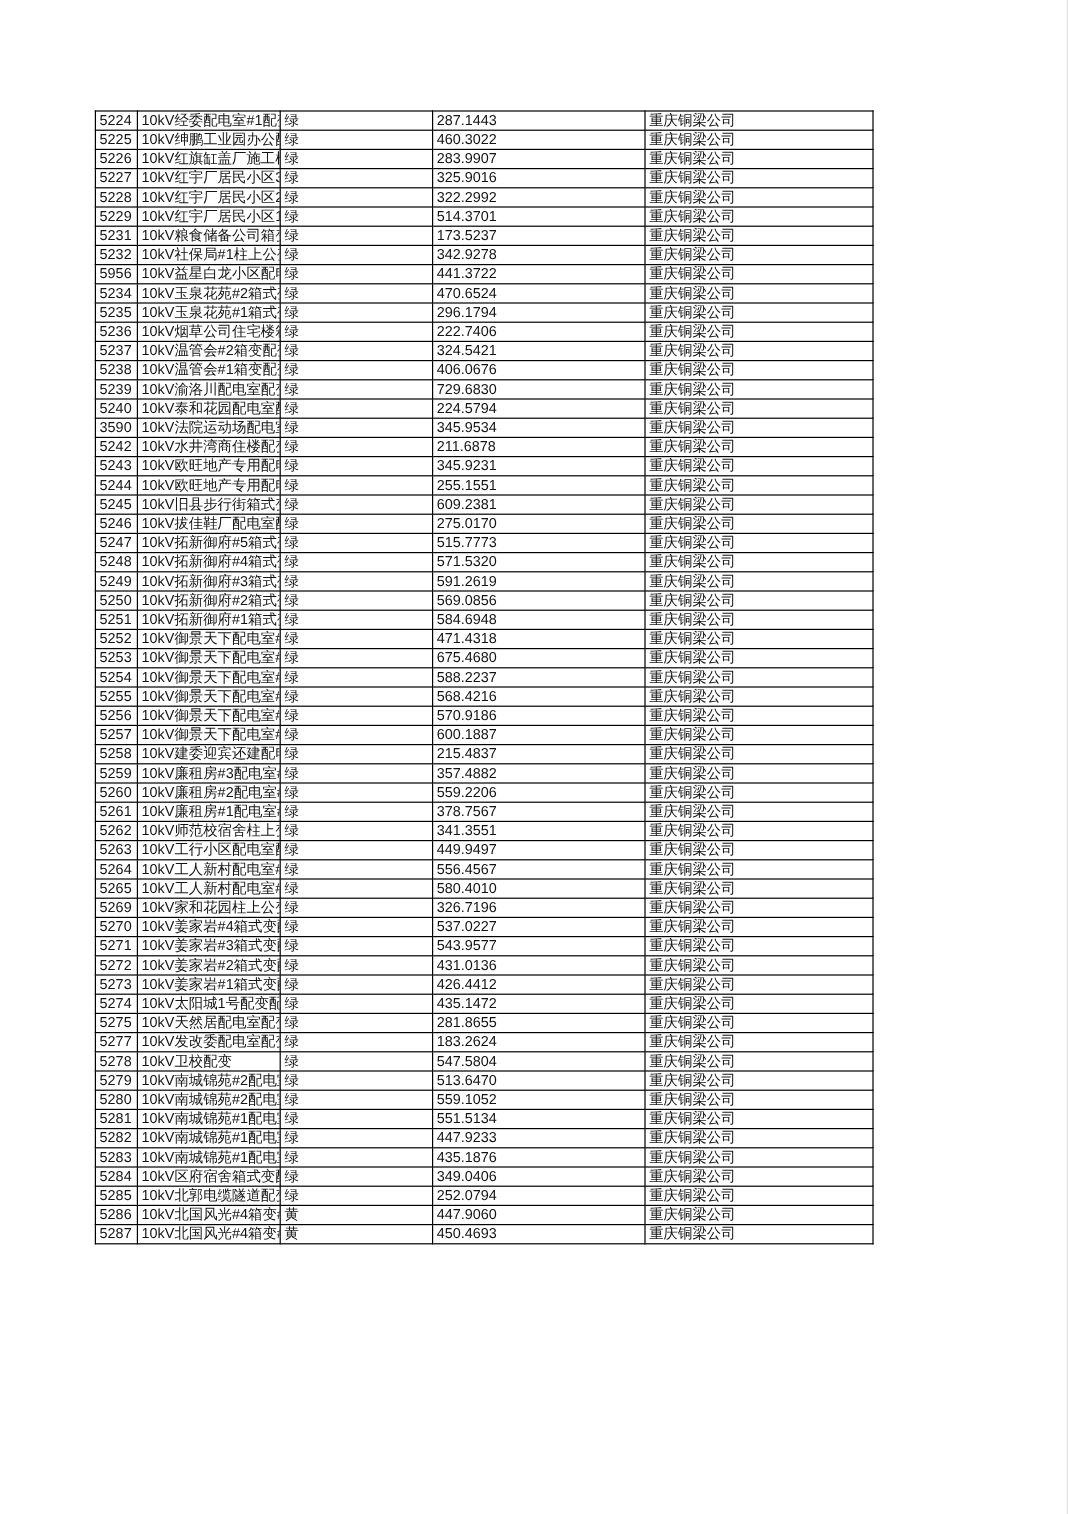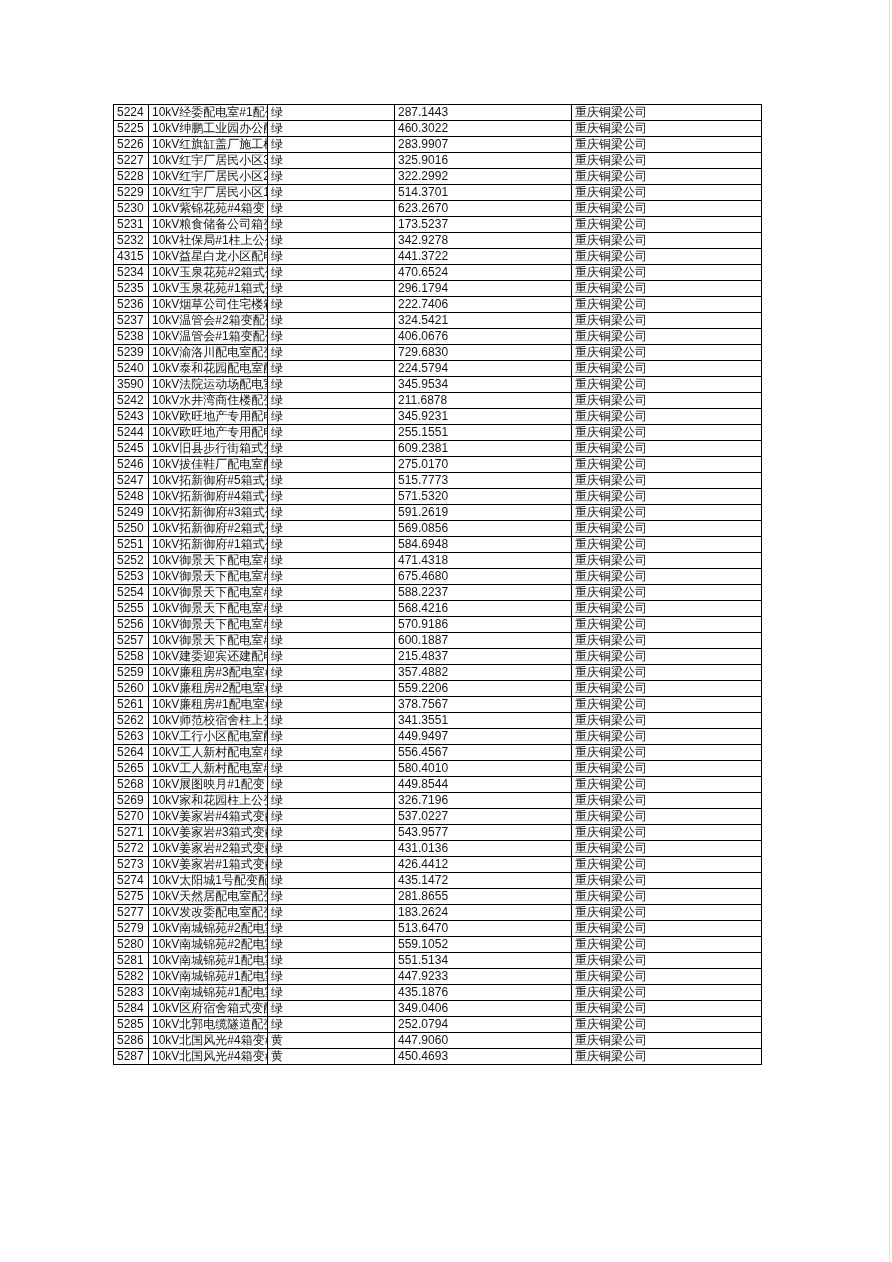--- a/index.html
+++ b/index.html
@@ -18,25 +18,24 @@
     position: absolute;
     top: 0;
     bottom: 0;
     right: 2px;
     width: 1px;
     background: #e4e4e4;
   }
   table.data-grid {
     position: absolute;
     left: 79px;
-    top: 104px;
+    top: 92px;
     width: 648px;
     border-collapse: collapse;
     table-layout: fixed;
-    margin-left: 34px;
   }
   table.data-grid td {
     border: 1px solid #000000;
     height: 15px;
     line-height: 15px;
     font-size: 12px;
     padding: 0 0 0 3px;
     white-space: nowrap;
     overflow: hidden;
     color: #141414;
@@ -101,42 +100,35 @@
         <td class="col-company">重庆铜梁公司</td>
       </tr>
       <tr>
         <td class="col-id">5229</td>
         <td class="col-name">10kV红宇厂居民小区1#箱</td>
         <td class="col-status">绿</td>
         <td class="col-value">514.3701</td>
         <td class="col-company">重庆铜梁公司</td>
       </tr>
       <tr>
-        <td class="col-id">5230</td>
-        <td class="col-name">10kV紫锦花苑#4箱变</td>
-        <td class="col-status">绿</td>
-        <td class="col-value">623.2670</td>
-        <td class="col-company">重庆铜梁公司</td>
-      </tr>
-      <tr>
         <td class="col-id">5231</td>
         <td class="col-name">10kV粮食储备公司箱变配</td>
         <td class="col-status">绿</td>
         <td class="col-value">173.5237</td>
         <td class="col-company">重庆铜梁公司</td>
       </tr>
       <tr>
         <td class="col-id">5232</td>
         <td class="col-name">10kV社保局#1柱上公变</td>
         <td class="col-status">绿</td>
         <td class="col-value">342.9278</td>
         <td class="col-company">重庆铜梁公司</td>
       </tr>
       <tr>
-        <td class="col-id">4315</td>
+        <td class="col-id">5956</td>
         <td class="col-name">10kV益星白龙小区配电室</td>
         <td class="col-status">绿</td>
         <td class="col-value">441.3722</td>
         <td class="col-company">重庆铜梁公司</td>
       </tr>
       <tr>
         <td class="col-id">5234</td>
         <td class="col-name">10kV玉泉花苑#2箱式变配</td>
         <td class="col-status">绿</td>
         <td class="col-value">470.6524</td>
@@ -353,27 +345,20 @@
         <td class="col-company">重庆铜梁公司</td>
       </tr>
       <tr>
         <td class="col-id">5265</td>
         <td class="col-name">10kV工人新村配电室#1配</td>
         <td class="col-status">绿</td>
         <td class="col-value">580.4010</td>
         <td class="col-company">重庆铜梁公司</td>
       </tr>
       <tr>
-        <td class="col-id">5268</td>
-        <td class="col-name">10kV展图映月#1配变</td>
-        <td class="col-status">绿</td>
-        <td class="col-value">449.8544</td>
-        <td class="col-company">重庆铜梁公司</td>
-      </tr>
-      <tr>
         <td class="col-id">5269</td>
         <td class="col-name">10kV家和花园柱上公变</td>
         <td class="col-status">绿</td>
         <td class="col-value">326.7196</td>
         <td class="col-company">重庆铜梁公司</td>
       </tr>
       <tr>
         <td class="col-id">5270</td>
         <td class="col-name">10kV姜家岩#4箱式变配变</td>
         <td class="col-status">绿</td>
@@ -413,20 +398,27 @@
         <td class="col-name">10kV天然居配电室配变</td>
         <td class="col-status">绿</td>
         <td class="col-value">281.8655</td>
         <td class="col-company">重庆铜梁公司</td>
       </tr>
       <tr>
         <td class="col-id">5277</td>
         <td class="col-name">10kV发改委配电室配变</td>
         <td class="col-status">绿</td>
         <td class="col-value">183.2624</td>
+        <td class="col-company">重庆铜梁公司</td>
+      </tr>
+      <tr>
+        <td class="col-id">5278</td>
+        <td class="col-name">10kV卫校配变</td>
+        <td class="col-status">绿</td>
+        <td class="col-value">547.5804</td>
         <td class="col-company">重庆铜梁公司</td>
       </tr>
       <tr>
         <td class="col-id">5279</td>
         <td class="col-name">10kV南城锦苑#2配电室#</td>
         <td class="col-status">绿</td>
         <td class="col-value">513.6470</td>
         <td class="col-company">重庆铜梁公司</td>
       </tr>
       <tr>

